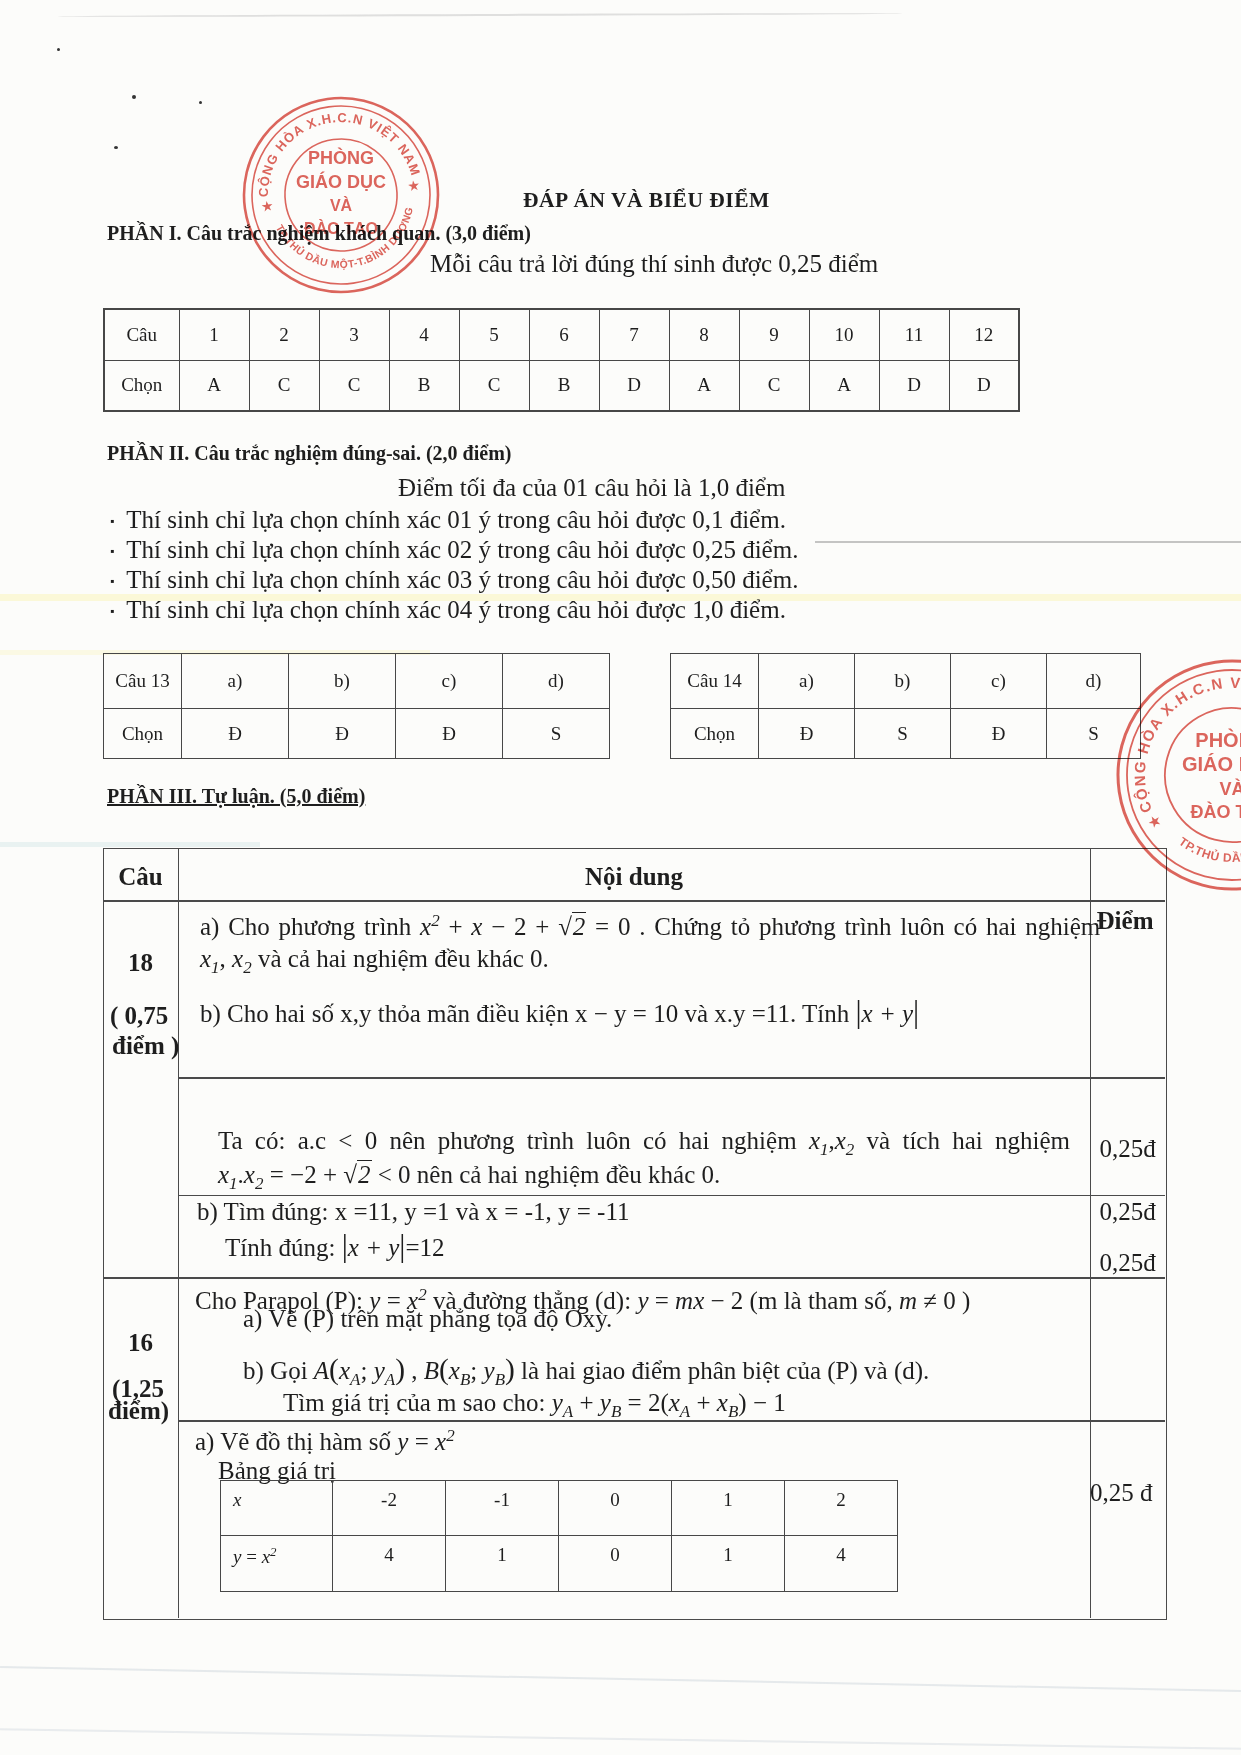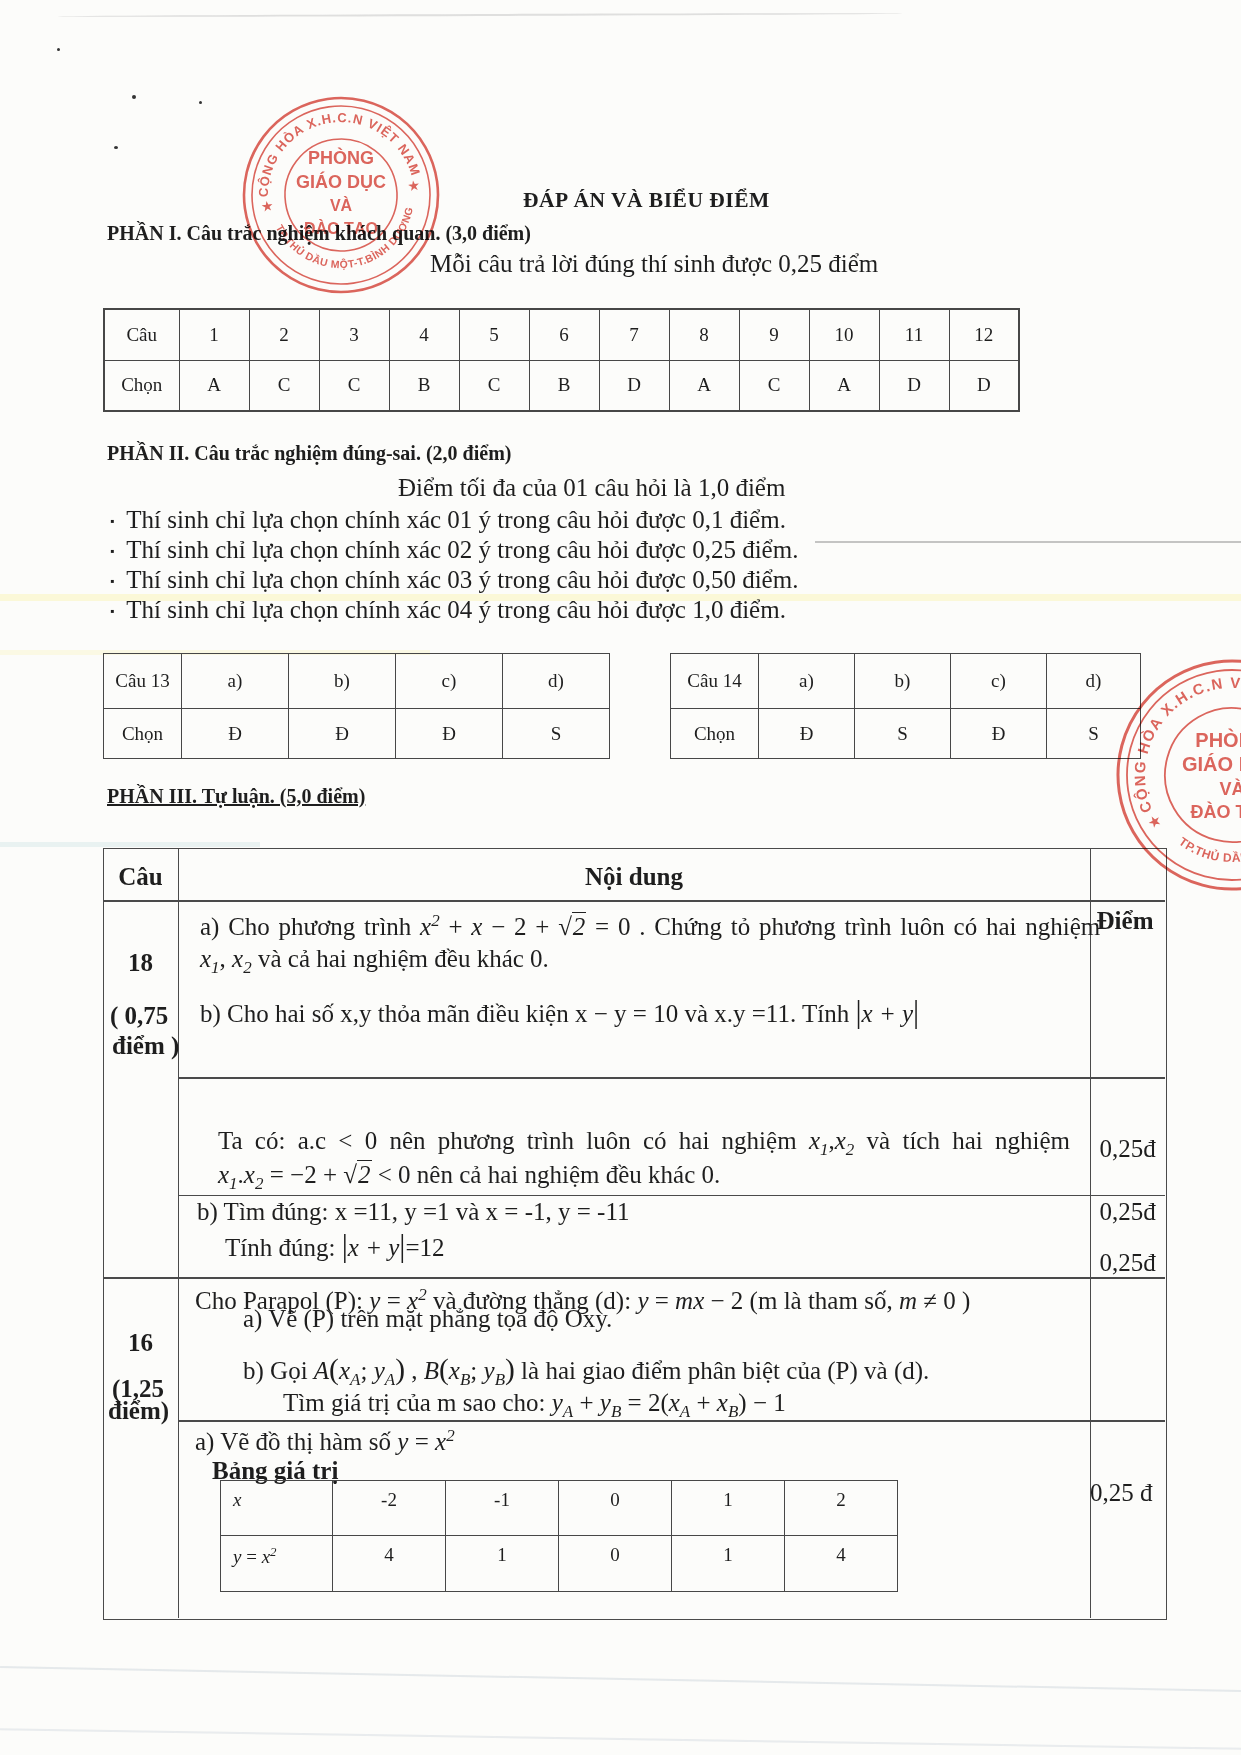--- a/index.html
+++ b/index.html
@@ -195,21 +195,21 @@
   <div class="t b ctr" style="left:103px;top:1328px;width:75px;">16</div>
   <div class="t b" style="left:112px;top:1374px;">(1,25</div>
   <div class="t b" style="left:108px;top:1396px;">điểm)</div>
 
   <div class="t" style="left:195px;top:1285px;"><span>Cho Parapol (P): </span><span class="it">y</span><span> = </span><span class="it">x</span><span class="sup it">2</span><span> và đường thẳng (d): </span><span class="it">y</span><span> = </span><span class="it">mx</span><span> − 2  (m là tham số,  </span><span class="it">m</span><span> ≠ 0 )</span></div>
   <div class="t" style="left:243px;top:1279px;margin-top:25px;"><span>a)  Vẽ (P) trên mặt phẳng tọa độ Oxy.</span></div>
   <div class="t" style="left:243px;top:1352px;"><span>b)  Gọi  </span><span class="it">A</span><span class="big">(</span><span class="it">x</span><span class="sub it">A</span><span>; </span><span class="it">y</span><span class="sub it">A</span><span class="big">)</span><span> ,  </span><span class="it">B</span><span class="big">(</span><span class="it">x</span><span class="sub it">B</span><span>; </span><span class="it">y</span><span class="sub it">B</span><span class="big">)</span><span>  là hai giao điểm phân biệt của (P) và (d).</span></div>
   <div class="t" style="left:283px;top:1388px;"><span>Tìm giá trị của m sao cho:  </span><span class="it">y</span><span class="sub it">A</span><span> + </span><span class="it">y</span><span class="sub it">B</span><span> = 2(</span><span class="it">x</span><span class="sub it">A</span><span> + </span><span class="it">x</span><span class="sub it">B</span><span>) − 1</span></div>
 
   <div class="t" style="left:195px;top:1426px;"><span>a) Vẽ đồ thị hàm số  </span><span class="it">y</span><span> = </span><span class="it">x</span><span class="sup it">2</span></div>
-  <div class="t" style="left:212px;top:1456px;font-weight:bold;">Bảng giá trị</div>
+  <div class="t" style="left:218px;top:1456px;">Bảng giá trị</div>
   <div class="t ctr" style="left:1090px;top:1478px;width:56px;">0,25 đ</div>
 
   <table class="grid" style="left:220px;top:1480px;width:677px;border:1.6px solid #474747;">
     <colgroup>
         <col style="width:112px">
         <col style="width:113px">
         <col style="width:113px">
         <col style="width:113px">
         <col style="width:113px">
         <col style="width:113px">

